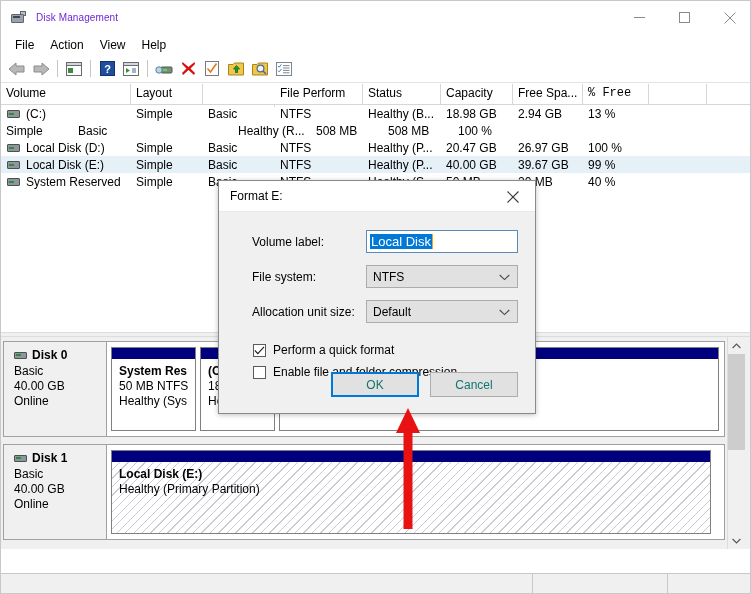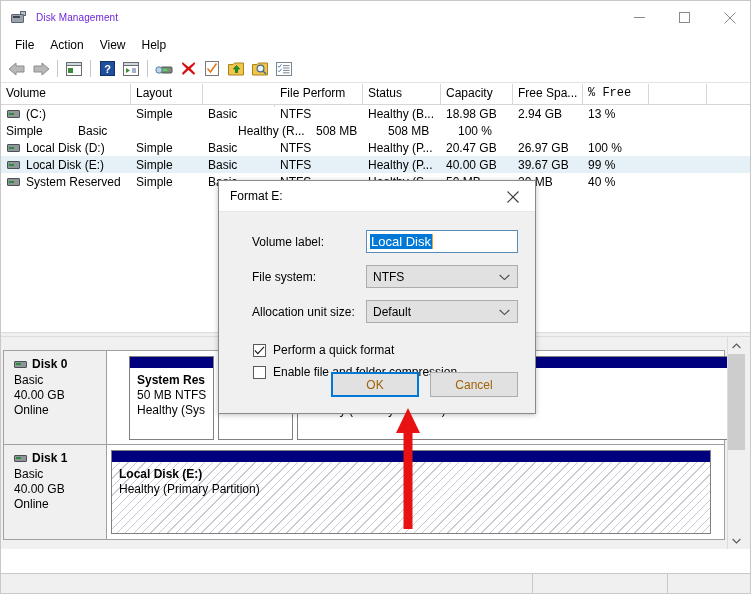--- a/index.html
+++ b/index.html
@@ -204,21 +204,21 @@
   .cbox {
     width: 13px; height: 13px; border: 1px solid #5a5a5a; background: #fff;
     box-sizing: border-box; margin-right: 7px; flex: none;
     display: flex; align-items: center; justify-content: center;
   }
   .cblabel { font-size: 12px; }
   .dbuttons { position: absolute; right: 17px; bottom: 16px; display: flex; gap: 11px; }
   .dbtn {
     width: 88px; height: 25px; background: #e1e1e1; border: 1px solid #adadad;
     box-sizing: border-box; display: flex; align-items: center; justify-content: center;
-    font-size: 12px; color: #a16207;
+    font-size: 12px; color: #0f766e;
   }
   .dbtn.default { border: 2px solid #0078d7; }
 
   
   .redarrow { position: absolute; left: 391px; top: 406px; width: 32px; height: 124px; }
 </style>
 </head>
 <body>
 
 <div id="app">
@@ -415,21 +415,21 @@
           <div class="cell" style="width: 66px;">40 %</div>
           <div class="cell" style="width: 58px;"></div>
         </div>
       </div>
   </div>
 
   <div class="splitter"></div>
 
   <div class="graph-pane">
     <div id="disks-container">
-        <div class="disk-row" style="top: 13px; height: 96px; gap: 18px;">
+        <div class="disk-row" style="top: 4px; height: 96px;">
           <div class="disk-info">
             <div class="dhead">
               <span class="dicon"></span>
               <span>Disk 0</span>
             </div>
             <div>Basic</div>
             <div>40.00 GB</div>
             <div>Online</div>
           </div>
           <div class="disk-parts">

